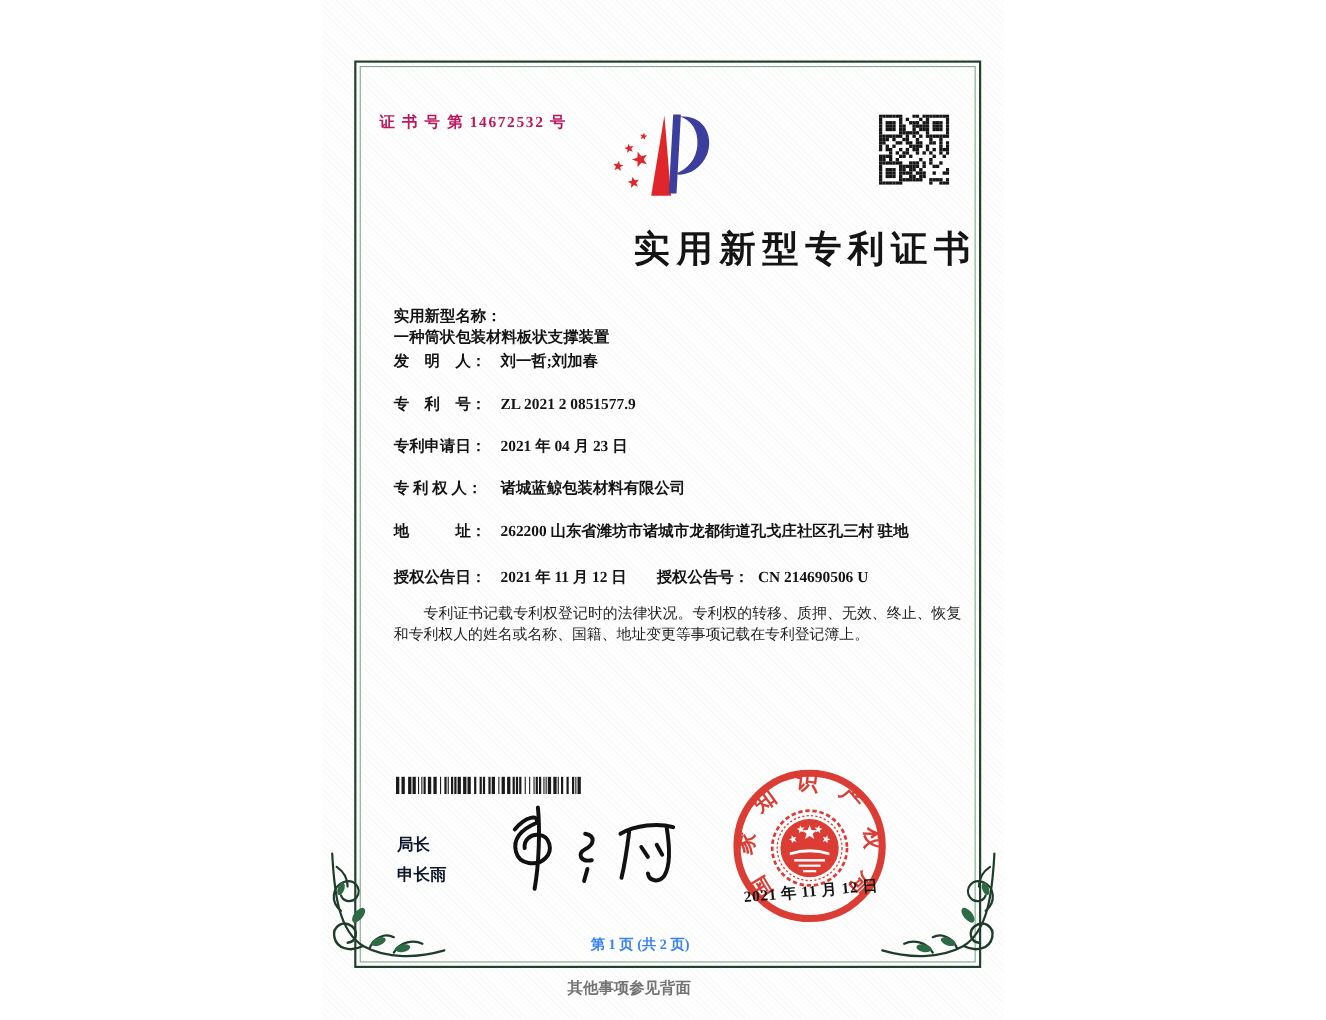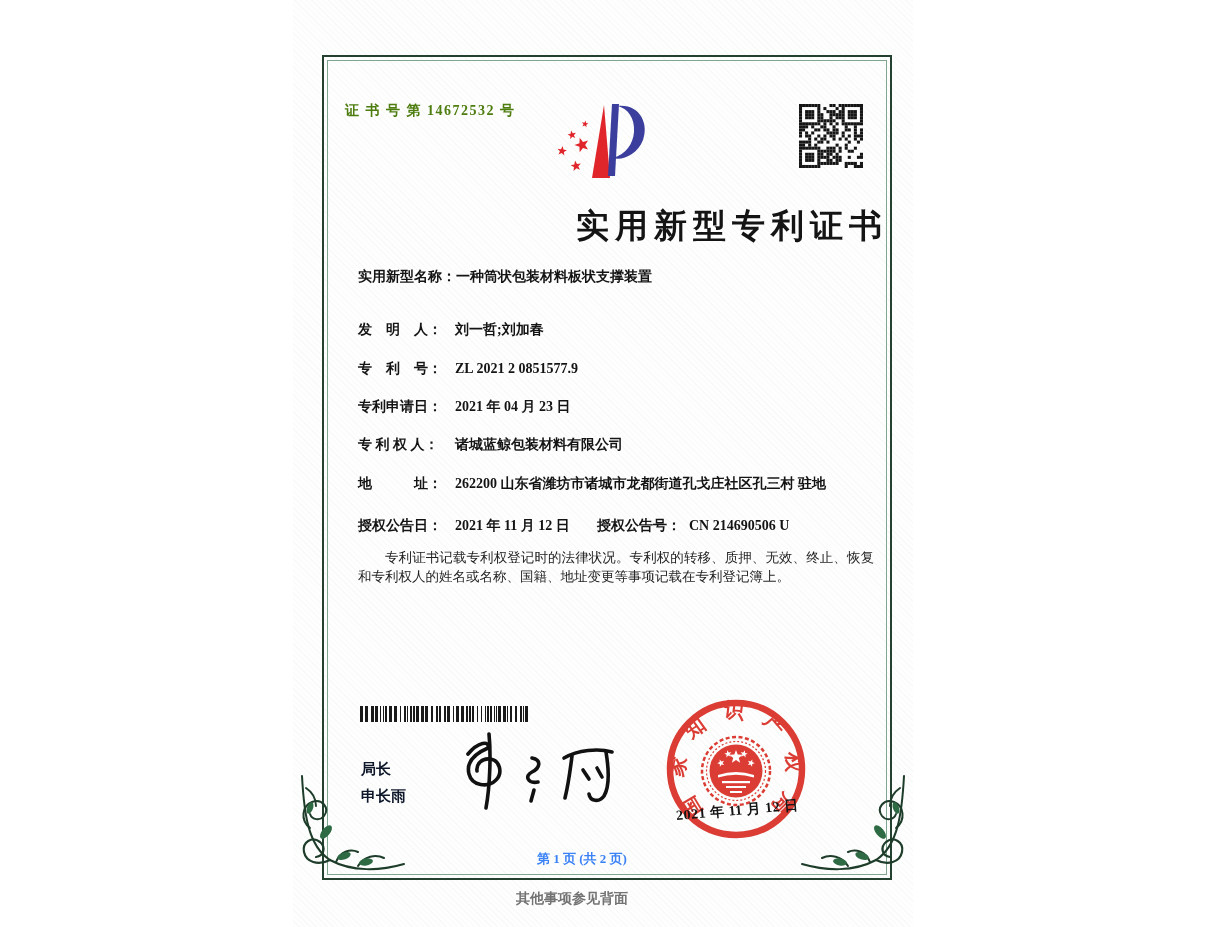--- a/index.html
+++ b/index.html
@@ -19,38 +19,38 @@
     position:absolute;left:322px;top:55px;width:566px;height:821px;
     border:2px solid #24402e;
   }
   .border-inner{position:absolute;inset:3px;border:1px solid #7fa78f;}
   .flourish{position:absolute;width:112px;height:122px;}
   .flourish.bl{left:296px;top:758px;}
   .flourish.br{left:798px;top:758px;transform:scaleX(-1);}
 
   .cert-number{
     position:absolute;left:345px;top:102px;font-size:14px;font-weight:700;
-    letter-spacing:1.5px;color:#4d7c0f;
+    letter-spacing:1.5px;color:#be185d;
   }
   .logo{position:absolute;left:552px;top:96px;width:100px;height:92px;}
   .qr{position:absolute;left:799px;top:104px;width:64px;height:64px;}
 
   .doc-title{
     position:absolute;left:322px;top:204px;width:566px;text-align:right;
     font-size:33px;font-weight:700;letter-spacing:6px;color:#141414;
     font-family:"Liberation Serif","DejaVu Serif",serif;
   }
 
   .field-row{
     position:absolute;left:358px;display:flex;align-items:flex-start;
     font-size:14px;font-weight:700;color:#141414;line-height:19px;
   }
   .f-label{display:inline-block;min-width:97px;white-space:pre;}
   .f-value{white-space:pre-wrap;}
-  .row-name{top:267px;}
+  .row-name{top:279px;flex-direction:column;}
   .row-inventor{top:320px;}
   .row-patno{top:359px;}
   .row-filing{top:397px;}
   .row-patentee{top:435px;}
   .row-address{top:474px;align-items:flex-end;}
   .row-address .f-value{width:400px;}
   .row-grantdate{top:516px;}
   .row-grantno{top:516px;left:597px;}
 
   .paragraphs{

